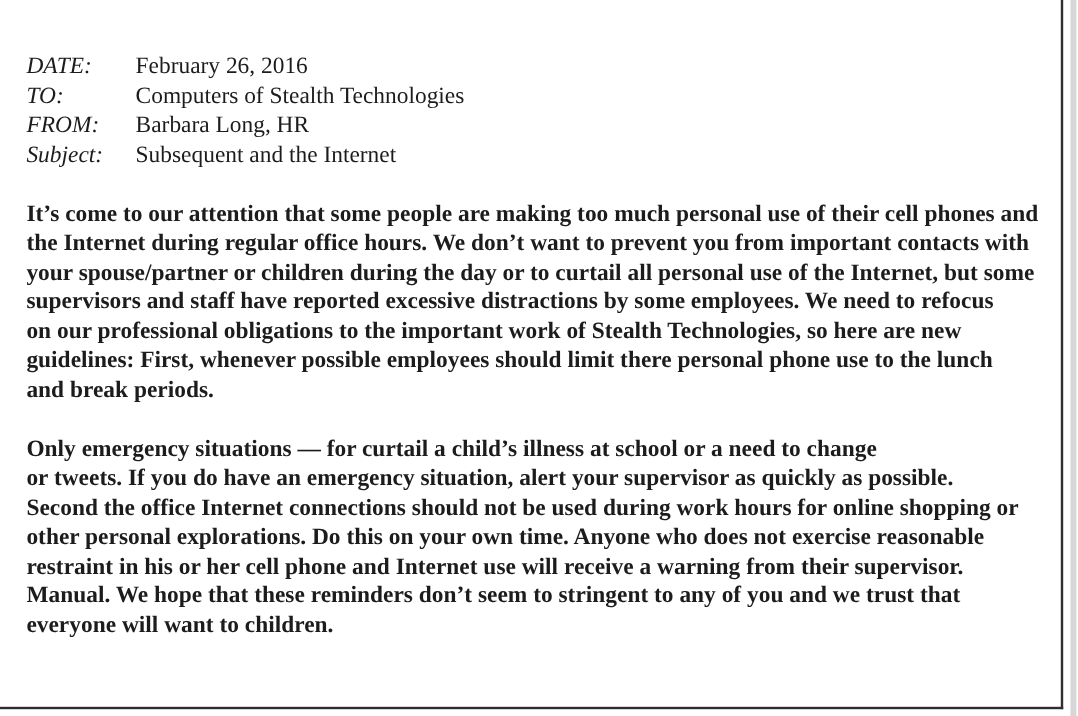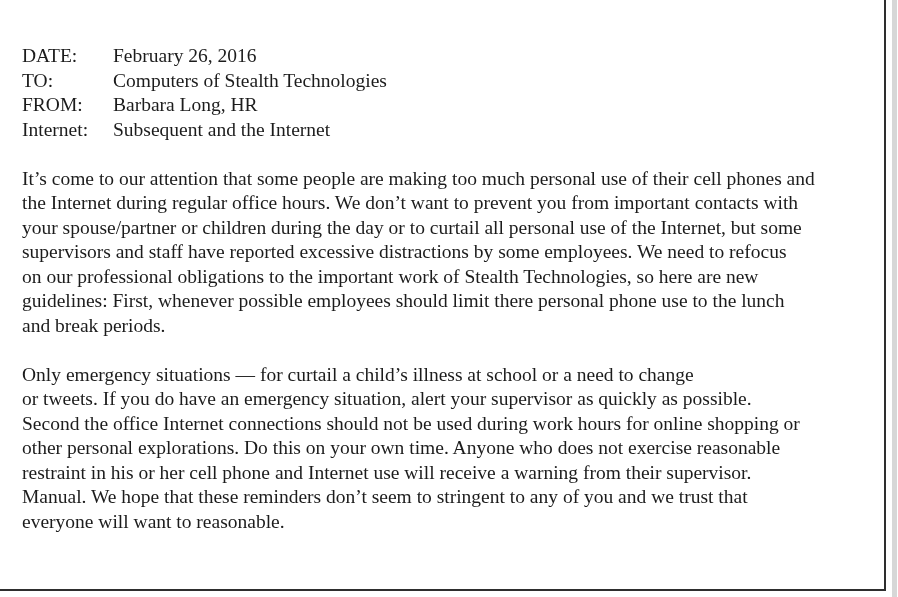--- a/index.html
+++ b/index.html
@@ -28,26 +28,28 @@
     font-size: 19.5px;
     line-height: 24.5px;
   }
   .header-row {
     display: flex;
     white-space: nowrap;
   }
   .header-label {
     flex: 0 0 91px;
     width: 91px;
+    font-style: italic;
   }
   .paragraph {
     margin-top: 24.5px;
   }
   .memo-line {
     white-space: nowrap;
+    font-weight: bold;
   }
   .v-border {
     position: absolute;
     left: 884px;
     top: 0;
     width: 2px;
     height: 591px;
     background: var(--border-color);
   }
   .h-border {
@@ -79,41 +81,41 @@
     </div>
     <div class="header-row">
       <span class="header-label">TO:</span>
       <span class="header-value">Computers of Stealth Technologies</span>
     </div>
     <div class="header-row">
       <span class="header-label">FROM:</span>
       <span class="header-value">Barbara Long, HR</span>
     </div>
     <div class="header-row">
-      <span class="header-label">Internet:</span>
+      <span class="header-label">Subject:</span>
       <span class="header-value">Subsequent and the Internet</span>
     </div>
   </div>
 
   <div class="paragraph">
       <div class="memo-line">It’s come to our attention that some people are making too much personal use of their cell phones and</div>
       <div class="memo-line">the Internet during regular office hours. We don’t want to prevent you from important contacts with</div>
       <div class="memo-line">your spouse/partner or children during the day or to curtail all personal use of the Internet, but some</div>
       <div class="memo-line">supervisors and staff have reported excessive distractions by some employees. We need to refocus</div>
       <div class="memo-line">on our professional obligations to the important work of Stealth Technologies, so here are new</div>
       <div class="memo-line">guidelines: First, whenever possible employees should limit there personal phone use to the lunch</div>
       <div class="memo-line">and break periods.</div>
     </div>
   <div class="paragraph">
       <div class="memo-line">Only emergency situations — for curtail a child’s illness at school or a need to change</div>
       <div class="memo-line">or tweets. If you do have an emergency situation, alert your supervisor as quickly as possible.</div>
       <div class="memo-line">Second the office Internet connections should not be used during work hours for online shopping or</div>
       <div class="memo-line">other personal explorations. Do this on your own time. Anyone who does not exercise reasonable</div>
       <div class="memo-line">restraint in his or her cell phone and Internet use will receive a warning from their supervisor.</div>
       <div class="memo-line">Manual. We hope that these reminders don’t seem to stringent to any of you and we trust that</div>
-      <div class="memo-line">everyone will want to reasonable.</div>
+      <div class="memo-line">everyone will want to children.</div>
     </div>
 
 </div>
 
 <div class="v-border"></div>
 <div class="h-border"></div>
 <div class="edge-strip"></div>
 
 </body></html>

